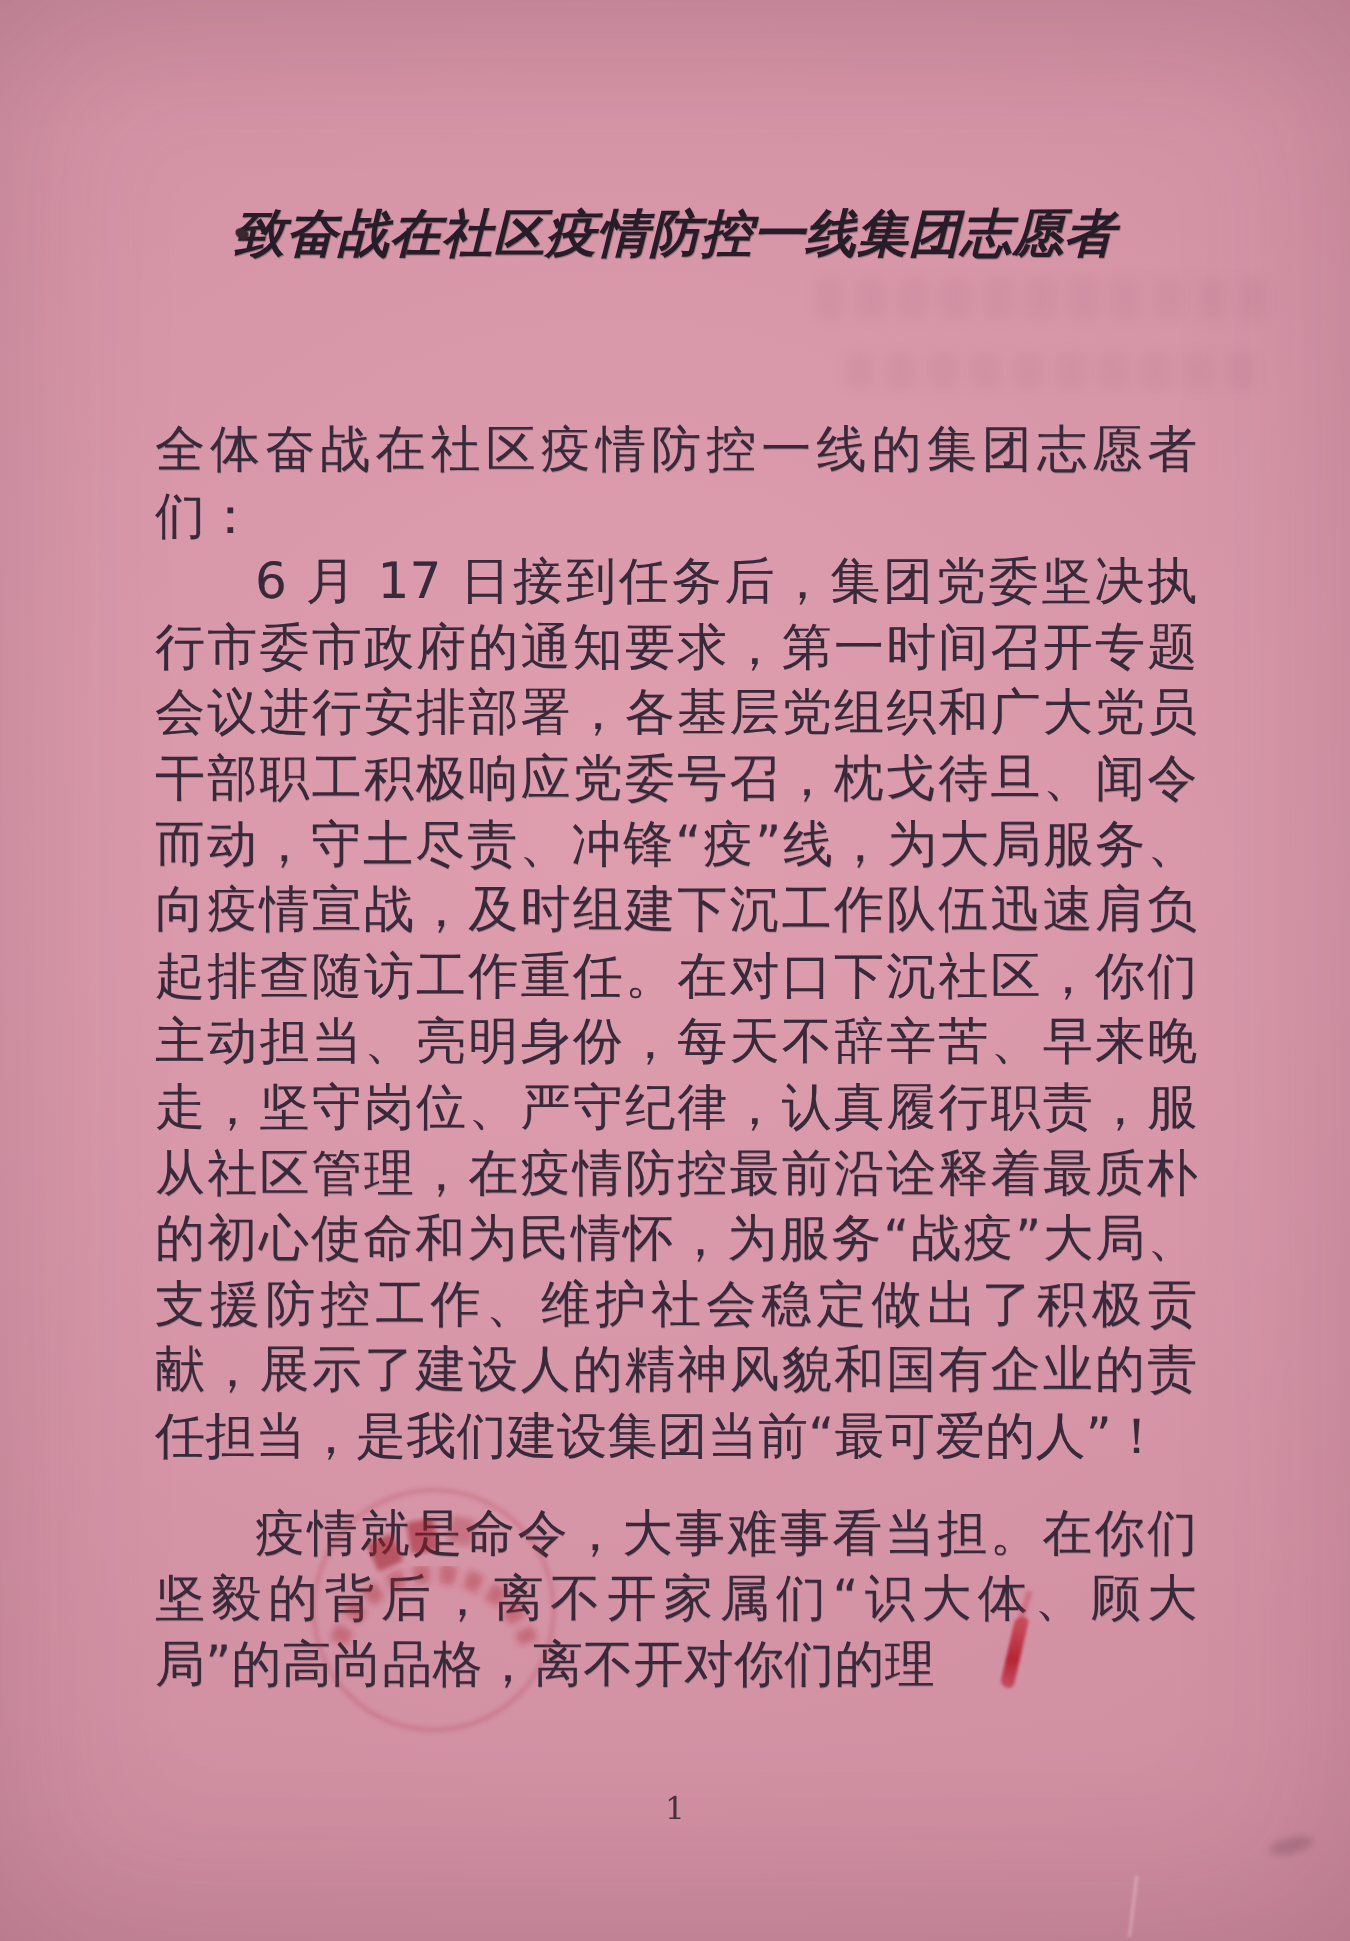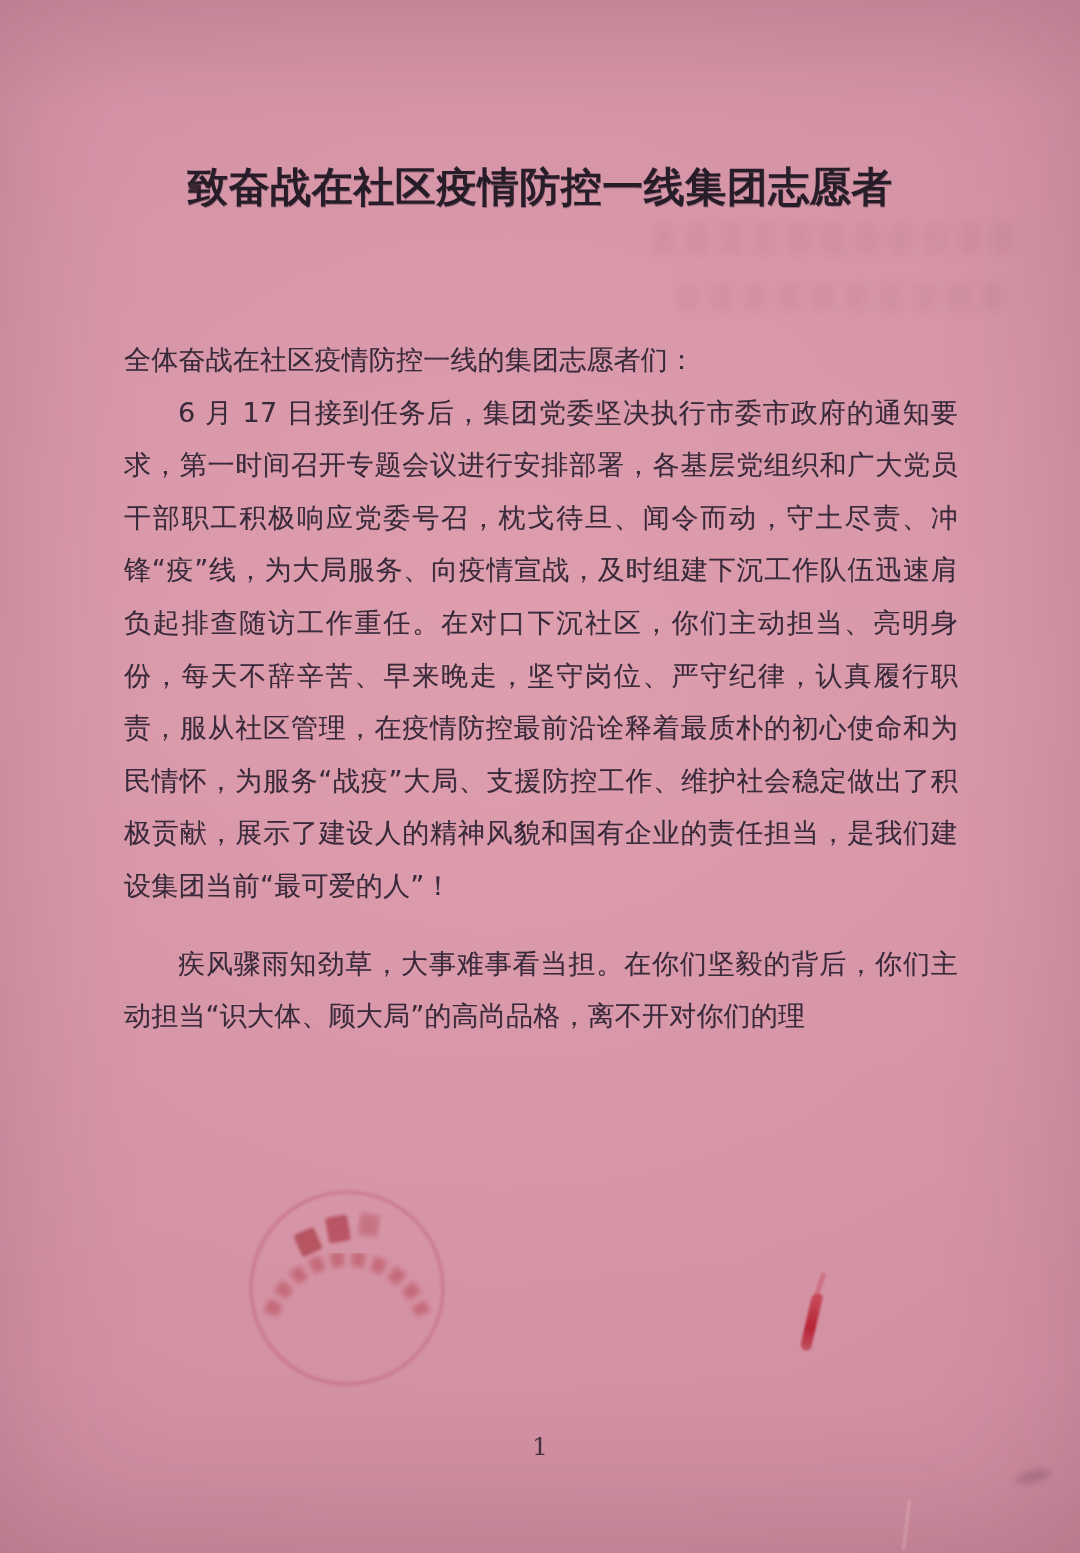--- a/index.html
+++ b/index.html
@@ -27,35 +27,36 @@
     box-shadow: inset 0 0 140px rgba(90,45,65,0.18);
   }
 
   
   .title {
     position: absolute; top: 158px; left: 0; right: 0;
     margin: 0; text-align: center;
     color: #261d29;
     font-weight: 800;
     text-shadow: 0.6px 0.8px 0.6px rgba(40,20,35,0.35);
+    font-style: italic;
   }
   .title .t1 {
     display: block;
     font-size: 41px; line-height: 58px; letter-spacing: 0.5px;
   }
   .title .t2 {
     display: block;
     font-size: 42px; line-height: 62px; letter-spacing: 3px;
   }
 
   
   .letter-body {
     position: absolute; left: 124px; top: 334px; width: 834px;
     color: #382a3a;
-    font-size: 27px;
+    font-size: 40px;
     line-height: 52.6px;
     letter-spacing: 0.2px;
     text-align: justify;
     text-align-last: left;
     text-shadow: 0.3px 0.4px 0.4px rgba(55,30,50,0.25);
   }
   .letter-body p { margin: 0; }
   .para { text-indent: 2em; }
   .para-gap { margin-top: 25px !important; }
 
@@ -134,21 +135,21 @@
   <div class="ghost ghost-1"></div>
   <div class="ghost ghost-2"></div>
 
   <h1 class="title">
     <span class="t1">致奋战在社区疫情防控一线集团志愿者</span>
   </h1>
 
   <div class="letter-body">
     <p class="salutation">全体奋战在社区疫情防控一线的集团志愿者们：</p>
     <p class="para">6 月 17 日接到任务后，集团党委坚决执行市委市政府的通知要求，第一时间召开专题会议进行安排部署，各基层党组织和广大党员干部职工积极响应党委号召，枕戈待旦、闻令而动，守土尽责、冲锋“疫”线，为大局服务、向疫情宣战，及时组建下沉工作队伍迅速肩负起排查随访工作重任。在对口下沉社区，你们主动担当、亮明身份，每天不辞辛苦、早来晚走，坚守岗位、严守纪律，认真履行职责，服从社区管理，在疫情防控最前沿诠释着最质朴的初心使命和为民情怀，为服务“战疫”大局、支援防控工作、维护社会稳定做出了积极贡献，展示了建设人的精神风貌和国有企业的责任担当，是我们建设集团当前“最可爱的人”！</p>
-    <p class="para para-gap">疾风骤雨知劲草，大事难事看当担。在你们坚毅的背后，你们主动担当“识大体、顾大局”的高尚品格，离不开对你们的理</p>
+    <p class="para para-gap">疫情就是命令，大事难事看当担。在你们坚毅的背后，离不开家属们“识大体、顾大局”的高尚品格，离不开对你们的理</p>
   </div>
 
   <svg class="stamp-svg" viewBox="0 0 208 208">
     <defs>
       <filter id="b1">
           <feGaussianBlur stdDeviation="1.6"></feGaussianBlur>
         </filter>
       <filter id="b2">
           <feGaussianBlur stdDeviation="2.4"></feGaussianBlur>
         </filter>

